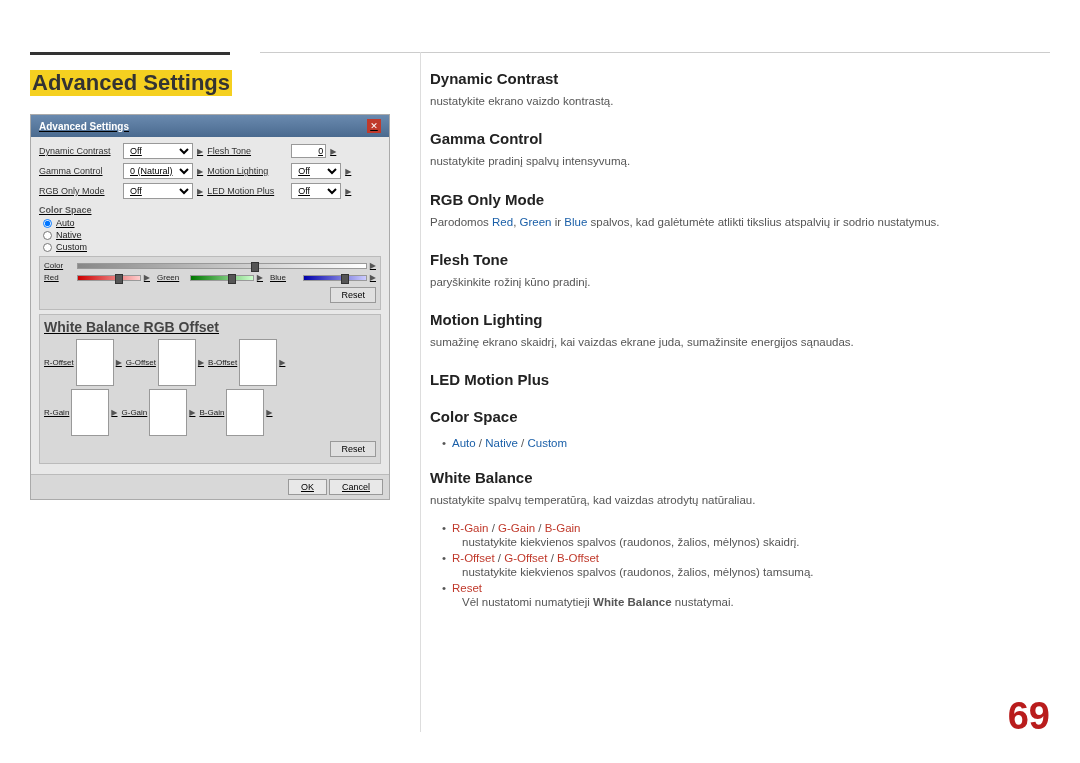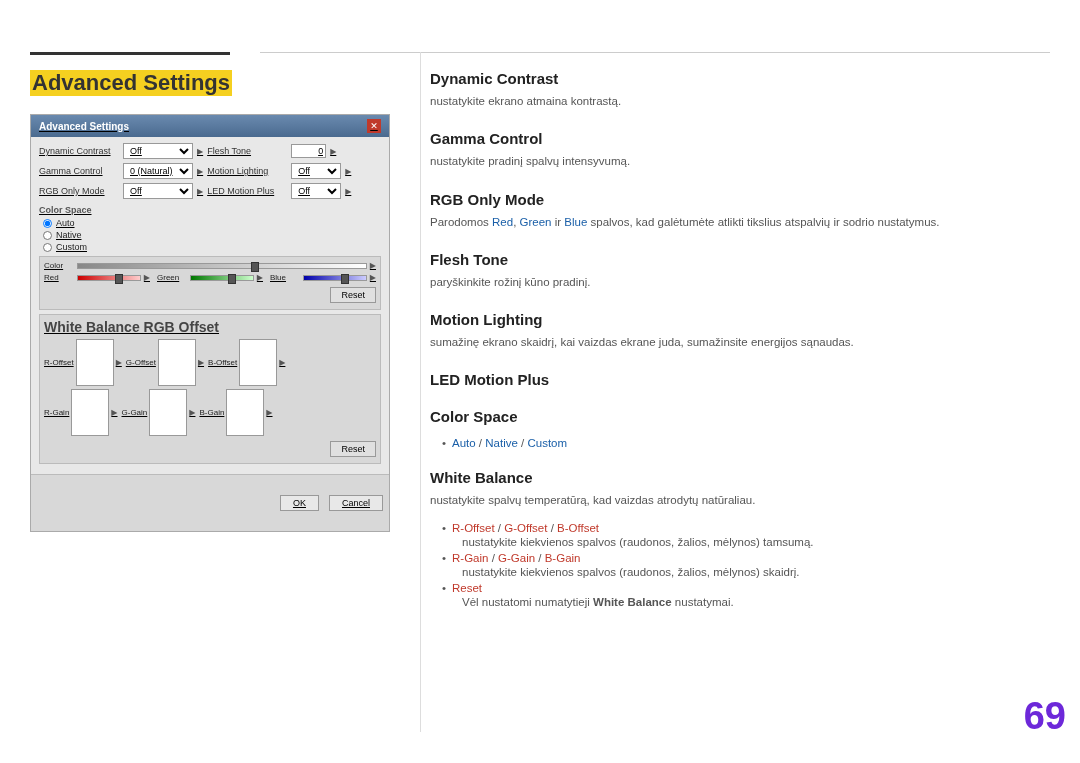--- a/index.html
+++ b/index.html
@@ -229,22 +229,22 @@
       background: #e0e0e0;
       border: 1px solid #999;
       cursor: pointer;
       float: right;
       margin: 2px 0;
     }
 
     .dialog-footer {
       display: flex;
       justify-content: flex-end;
-      gap: 10px;
-      padding: 20px 6px;
+      gap: 2px;
+      padding: 4px 6px;
       background: #d8d8d8;
       border-top: 1px solid #bbb;
     }
 
     .dialog-btn {
       font-size: 9px;
       padding: 2px 12px;
       background: #e8e8e8;
       border: 1px solid #999;
       cursor: pointer;
@@ -317,23 +317,23 @@
       font-size: 11.5px;
       color: #555;
       margin-left: 10px;
       margin-top: 2px;
     }
 
     
     .page-number {
       position: absolute;
       bottom: 25px;
-      right: 14px;
+      right: 30px;
       font-size: 38px;
-      color: #6d28d9;
+      color: #b91c1c;
       font-weight: bold;
     }
 
     .divider-line {
       position: absolute;
       top: 52px;
       left: 420px;
       width: 1px;
       height: 680px;
       background: #ddd;
@@ -484,21 +484,21 @@
       <button class="dialog-btn">OK</button>
       <button class="dialog-btn">Cancel</button>
     </div>
   </div>
 </div>
 
 <div class="right-panel">
 
   <div class="section">
     <div class="section-title">Dynamic Contrast</div>
-    <div class="section-desc">nustatykite ekrano atmaina kontrastą.</div>
+    <div class="section-desc">nustatykite ekrano vaizdo kontrastą.</div>
   </div>
 
   <div class="section">
     <div class="section-title">Gamma Control</div>
     <div class="section-desc">nustatykite pradinį spalvų intensyvumą.</div>
   </div>
 
   <div class="section">
     <div class="section-title">RGB Only Mode</div>
     <div class="section-desc">Parodomos <span class="blue-link">Red</span>, <span class="blue-link">Green</span> ir <span class="blue-link">Blue</span> spalvos, kad galėtumėte atlikti tikslius atspalvių ir sodrio nustatymus.</div>
@@ -525,26 +525,26 @@
         <span class="blue-link">Auto</span> / <span class="blue-link">Native</span> / <span class="blue-link">Custom</span>
       </div>
     </div>
   </div>
 
   <div class="section">
     <div class="section-title">White Balance</div>
     <div class="section-desc">nustatykite spalvų temperatūrą, kad vaizdas atrodytų natūraliau.</div>
     <div class="bullet-list">
       <div class="bullet-item">
+        <span class="red-link">R-Gain</span> / <span class="red-link">G-Gain</span> / <span class="red-link">B-Gain</span>
+        <div class="sub-desc">nustatykite kiekvienos spalvos (raudonos, žalios, mėlynos) skaidrį.</div>
+      </div>
+      <div class="bullet-item">
         <span class="red-link">R-Offset</span> / <span class="red-link">G-Offset</span> / <span class="red-link">B-Offset</span>
         <div class="sub-desc">nustatykite kiekvienos spalvos (raudonos, žalios, mėlynos) tamsumą.</div>
-      </div>
-      <div class="bullet-item">
-        <span class="red-link">R-Gain</span> / <span class="red-link">G-Gain</span> / <span class="red-link">B-Gain</span>
-        <div class="sub-desc">nustatykite kiekvienos spalvos (raudonos, žalios, mėlynos) skaidrį.</div>
       </div>
       <div class="bullet-item">
         <span class="red-link">Reset</span>
         <div class="sub-desc">Vėl nustatomi numatytieji <strong>White Balance</strong> nustatymai.</div>
       </div>
     </div>
   </div>
 
 </div>
 

